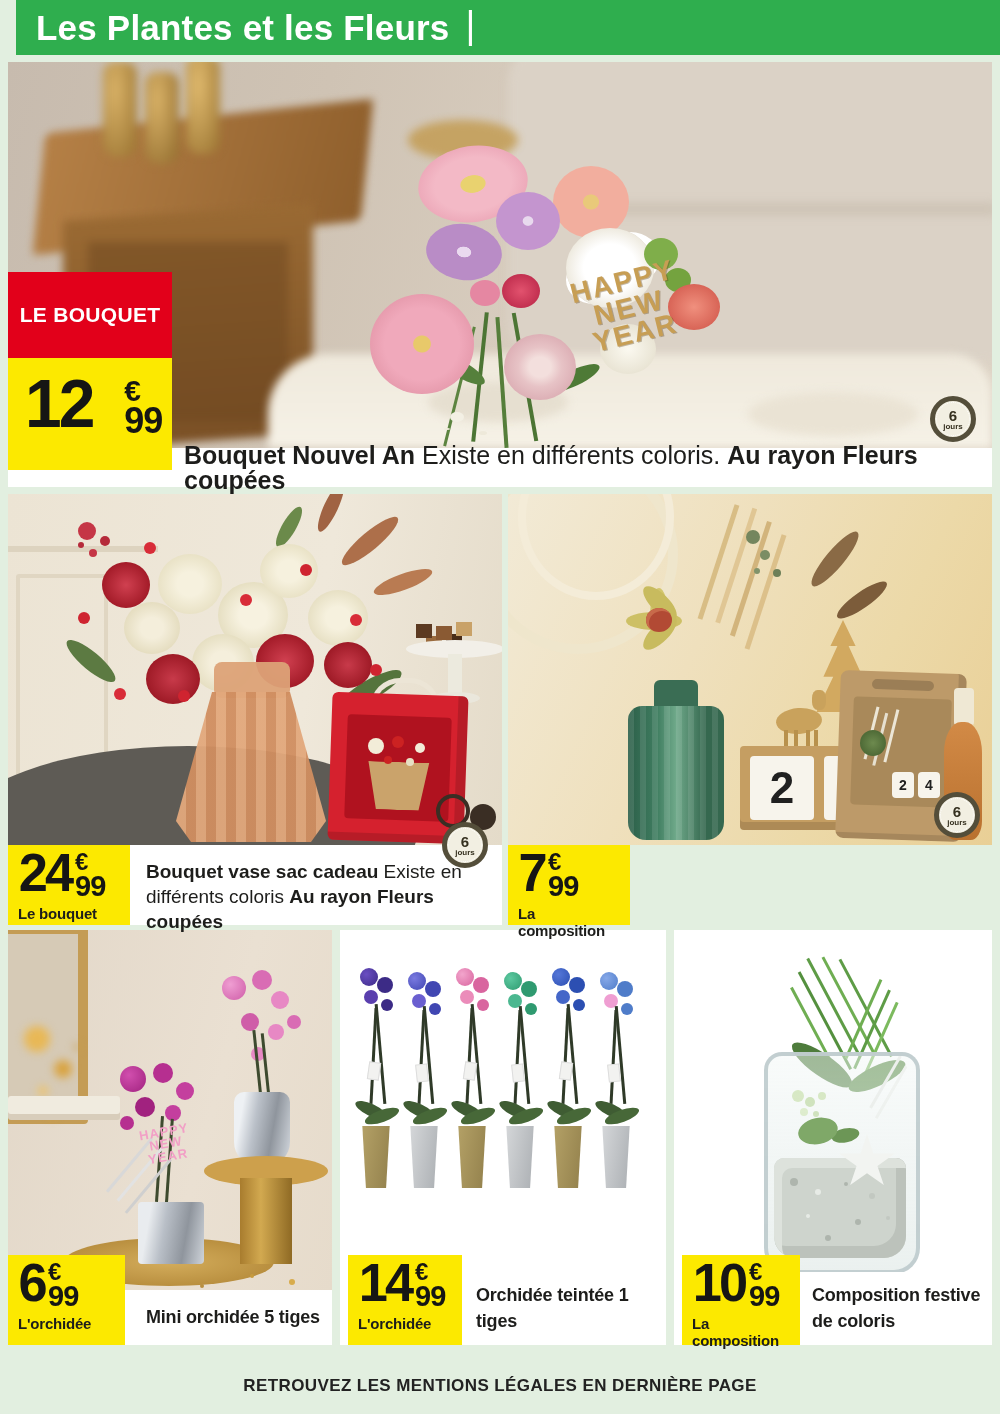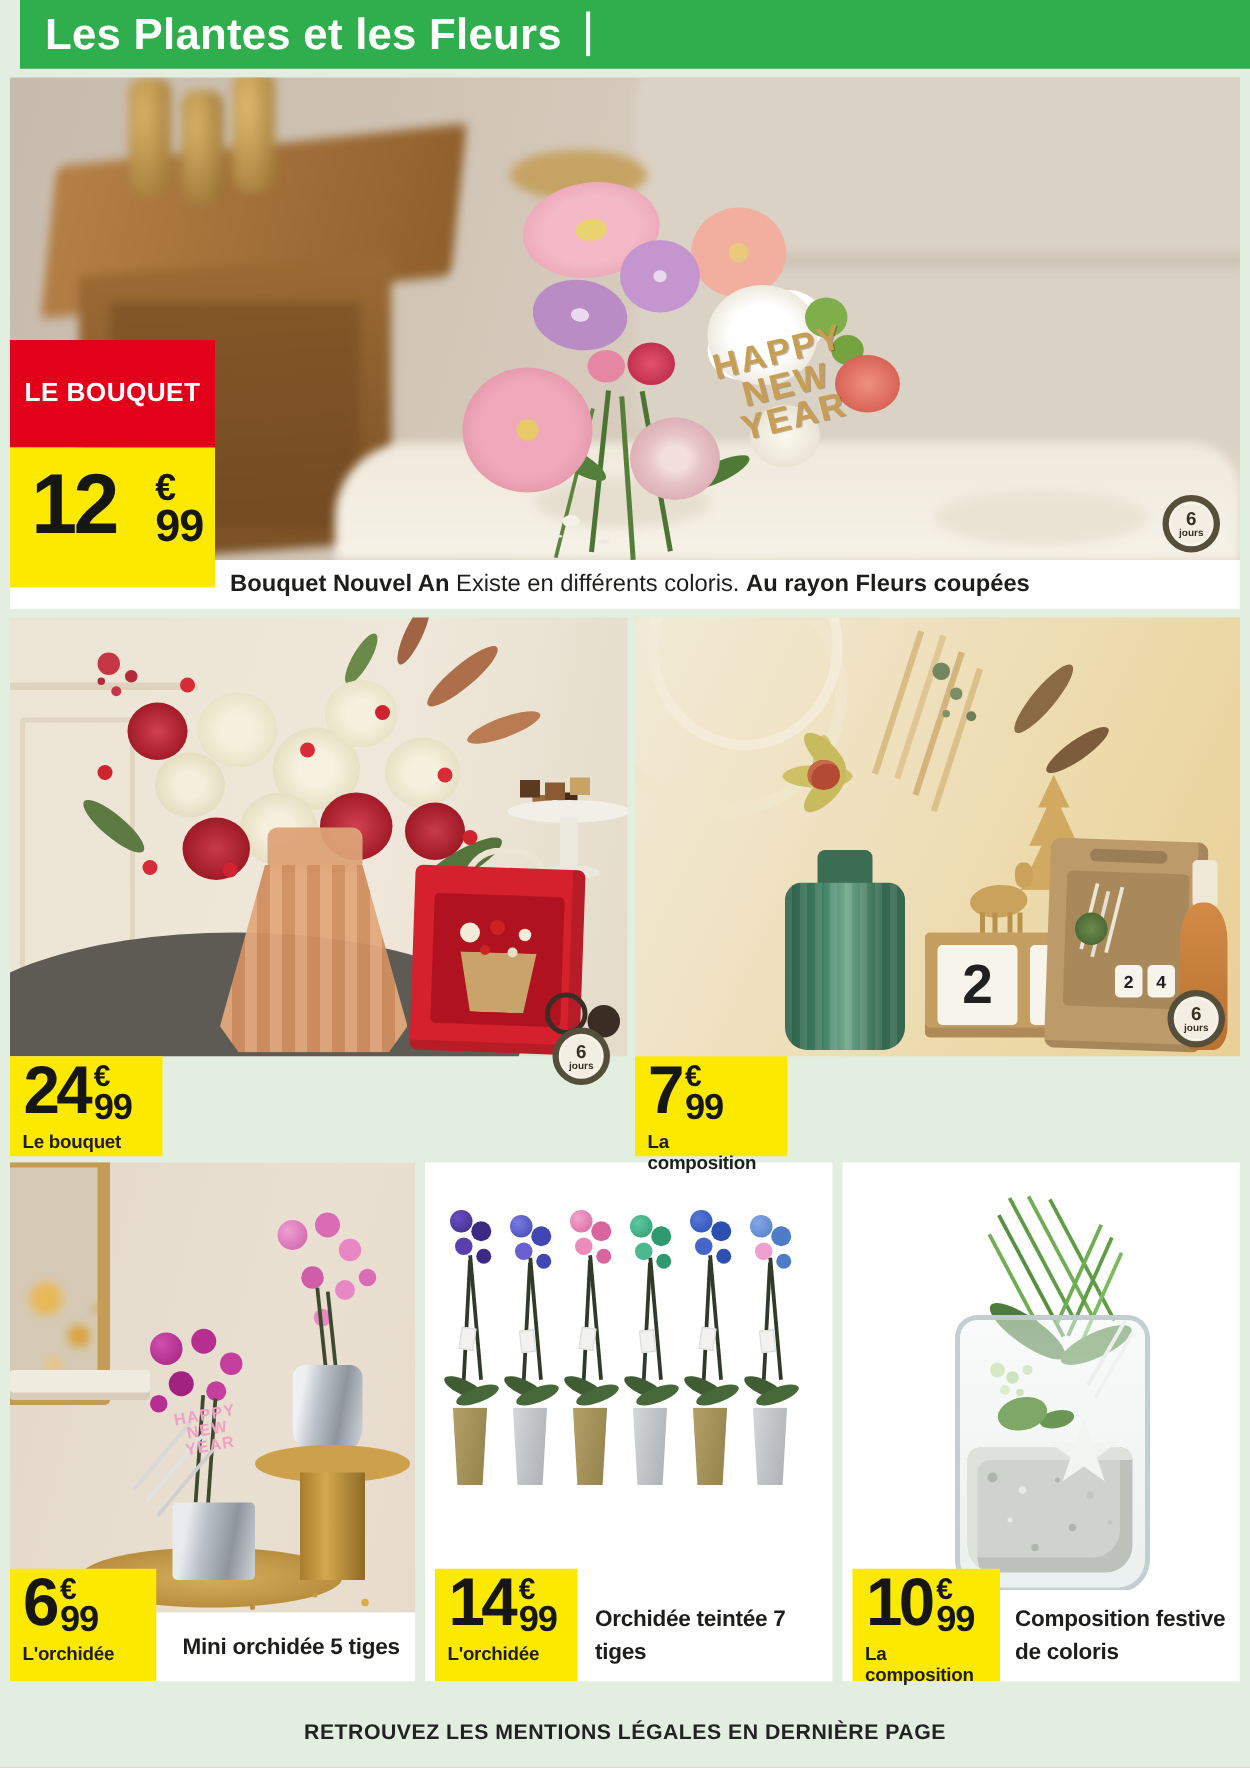--- a/index.html
+++ b/index.html
@@ -10,21 +10,21 @@
   .topbar{position:absolute;left:16px;top:0;width:100%;height:55px;background:var(--brand_green,#2fae4e);
           display:flex;align-items:center;padding-left:20px;box-sizing:border-box;z-index:6;}
   .topbar .ttl{color:#fff;font-size:35px;font-weight:800;letter-spacing:.2px;}
   .topbar .sep{color:#fff;font-size:38px;font-weight:400;margin-left:16px;transform:translateY(-2px);}
 
   .card{position:absolute;}
   .ph{position:absolute;overflow:hidden;}
   .capstrip{position:absolute;background:#fff;box-sizing:border-box;z-index:2;}
   .cap{font-size:19px;line-height:25px;color:#1d1d1b;margin:0;}
   .cap b{font-weight:700;}
-  .hero-cap .cap{font-size:19px;}
+  .hero-cap .cap{font-size:25px;}
 
   .pricebox{position:absolute;background:var(--promo_yellow,#fce900);box-sizing:border-box;
             padding:5px 4px 6px 10px;display:flex;flex-direction:column;z-index:4;}
   .pline{display:flex;align-items:flex-start;line-height:.82;color:#161614;font-weight:800;}
   .euros{font-size:54px;letter-spacing:-3px;transform:scaleX(.97);}
   .minor{display:flex;flex-direction:column;margin-left:3px;margin-top:1px;}
   .cur{font-size:24px;line-height:.95;}
   .cents{font-size:29px;line-height:.85;letter-spacing:-1px;}
   .unit{font-size:15px;font-weight:700;color:#1d1d1b;margin-top:7px;letter-spacing:-.2px;}
   .hero-price{align-items:center;padding-top:18px;}
@@ -163,20 +163,23 @@
 
       <div class="d" style="left:362px;top:184px;width:60px;height:34px;border:5px solid #ece5d6;border-bottom:none;border-radius:30px 30px 0 0;"></div>
       <div class="d" style="left:322px;top:200px;width:136px;height:148px;background:#d5212e;border-radius:6px;box-shadow:inset -10px -8px 0 rgba(0,0,0,.14);transform:rotate(2deg);"></div>
       <div class="d" style="left:338px;top:222px;width:104px;height:104px;background:#b0121f;border-radius:4px;transform:rotate(2deg);"></div>
       <div class="d" style="left:352px;top:268px;width:76px;height:48px;background:#caa36b;clip-path:polygon(10% 0,90% 0,78% 100%,22% 100%);transform:rotate(2deg);"></div>
       <div class="fl" style="left:360px;top:244px;width:16px;height:16px;background:#f2ecd8;box-shadow:22px -4px 0 -2px #c22,44px 2px 0 -3px #f2ecd8,12px 14px 0 -4px #c22,34px 16px 0 -4px #e7e0c4;"></div>
 
       <div class="d" style="left:428px;top:300px;width:26px;height:26px;border:4px solid #3a2e24;border-radius:50%;box-shadow:30px 6px 0 -4px #3a2e24;"></div>
     </div>
 
+    <div class="capstrip" style="left:0;top:351px;width:494px;height:80px;padding:14px 10px 0 138px;">
+      <p class="cap"><b>Bouquet vase sac cadeau</b> <span>Existe en différents coloris</span> <b>Au rayon Fleurs coupées</b></p>
+    </div>
 
     <div class="pricebox" style="left:0;top:351px;width:122px;height:80px;">
       <div class="pline">
         <span class="euros">24</span>
         <span class="minor">
           <span class="cur">€</span>
           <span class="cents">99</span>
         </span>
       </div>
       <div class="unit">Le bouquet</div>
@@ -336,21 +339,21 @@
 
       <div class="fl" style="left:248px;top:6px;width:18px;height:18px;background:radial-gradient(circle at 35% 35%,#86a8e8,#4f7cc9);box-shadow:16px 8px 0 -1px #4f7cc9,2px 20px 0 -2px #ef9ed2,18px 28px 0 -3px #4f7cc9;"></div>
       <div class="d" style="left:260px;top:44px;width:3px;height:94px;background:#2f3a28;transform:rotate(3deg);"></div>
       <div class="d" style="left:267px;top:40px;width:3px;height:98px;background:#2f3a28;transform:rotate(-5deg);"></div>
       <div class="d" style="left:256px;top:98px;width:10px;height:16px;background:#f2f2f0;border:1px solid #ddd;transform:rotate(-6deg);"></div>
       <div class="fl" style="left:242px;top:138px;width:34px;height:12px;background:#3f5c33;transform:rotate(25deg);"></div>
       <div class="fl" style="left:252px;top:144px;width:36px;height:12px;background:#476838;transform:rotate(-20deg);"></div>
       <div class="d" style="left:246px;top:160px;width:36px;height:62px;background:linear-gradient(100deg,#d9dbdd,#a7abaf);clip-path:polygon(12% 0,88% 0,78% 100%,22% 100%);"></div>
     </div>
 
-    <div class="name-line" style="left:136px;top:352px;width:180px;">Orchidée teintée 7 tiges</div>
+    <div class="name-line" style="left:136px;top:352px;width:180px;">Orchidée teintée 1 tiges</div>
 
     <div class="pricebox" style="left:8px;top:325px;width:114px;height:90px;">
       <div class="pline">
         <span class="euros">14</span>
         <span class="minor">
           <span class="cur">€</span>
           <span class="cents">99</span>
         </span>
       </div>
       <div class="unit">L'orchidée</div>

